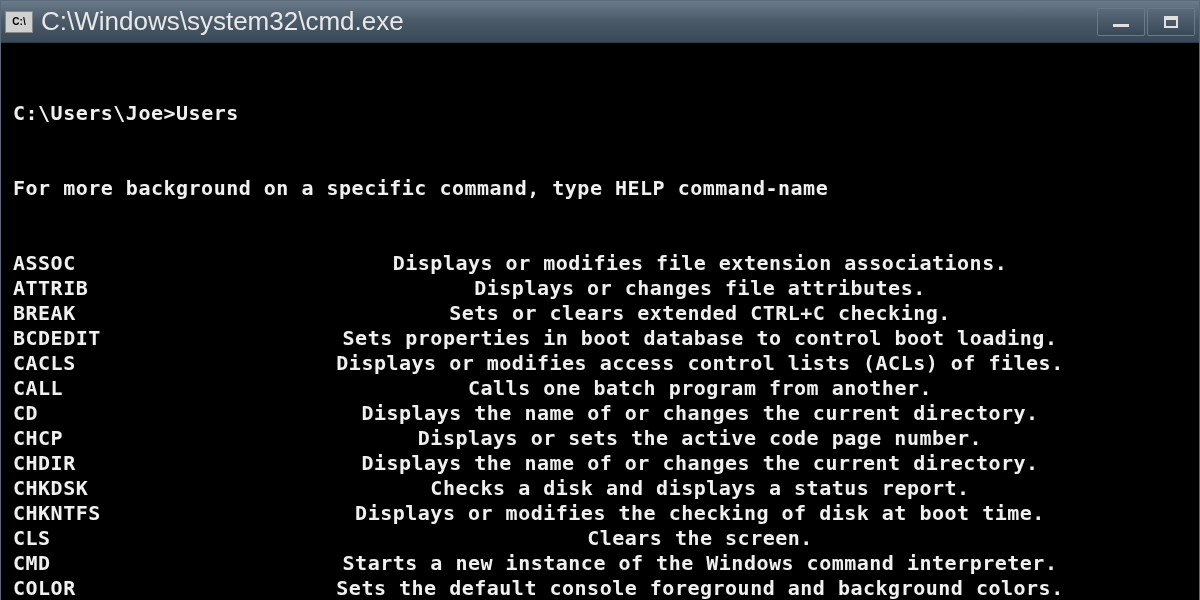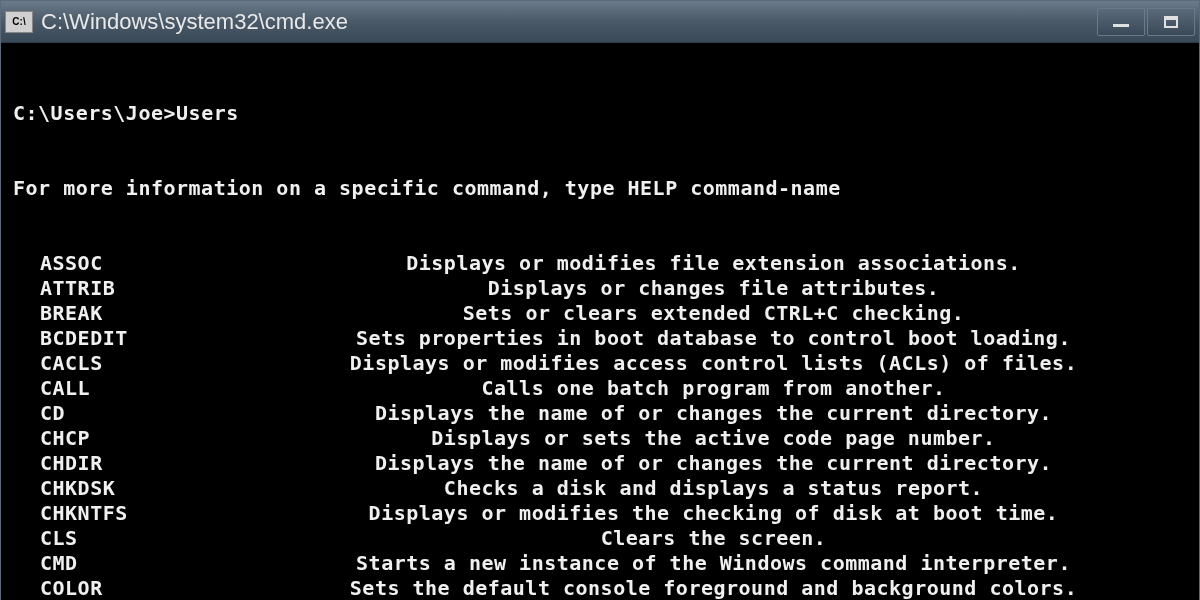--- a/index.html
+++ b/index.html
@@ -38,21 +38,21 @@
       align-items: center;
       justify-content: center;
       font-size: 10px;
       font-weight: bold;
       color: #000;
       font-family: Arial, sans-serif;
     }
     .titlebar-text {
       color: #e8e8e8;
       font-family: "Segoe UI", Arial, sans-serif;
-      font-size: 22px;
+      font-size: 26px;
       flex: 1;
     }
     .window-controls {
       display: flex;
       gap: 2px;
     }
     .win-btn {
       width: 48px;
       height: 28px;
       background: linear-gradient(to bottom, #5a6a7a 0%, #3a4958 100%);
@@ -84,21 +84,20 @@
       line-height: 1.25;
       letter-spacing: 0.5px;
       white-space: pre;
       font-family: "Consolas", "Lucida Console", monospace;
     }
     .prompt-line {
       display: block;
     }
     .help-row {
       display: flex;
-      margin-left: 27px;
     }
     .cmd-name {
       width: 200px;
       flex-shrink: 0;
     }
     .cmd-desc {
       flex: 1;
       white-space: pre-wrap;
       text-align: center;
     }
@@ -117,16 +116,16 @@
         <div class="icon-line"></div>
       </div>
       <div class="win-btn win-btn-max">
         <div class="icon-box"></div>
       </div>
     </div>
   </div>
 
   <div class="terminal">
     <div class="prompt-line"><span>C:\Users\Joe&gt;</span><span>Users</span></div>
-    <div class="prompt-line">For more information on a specific command, type HELP command-name</div>
+    <div class="prompt-line">For more background on a specific command, type HELP command-name</div>
     <div id="help-list"><div class="help-row"><span class="cmd-name">ASSOC</span><span class="cmd-desc">Displays or modifies file extension associations.</span></div><div class="help-row"><span class="cmd-name">ATTRIB</span><span class="cmd-desc">Displays or changes file attributes.</span></div><div class="help-row"><span class="cmd-name">BREAK</span><span class="cmd-desc">Sets or clears extended CTRL+C checking.</span></div><div class="help-row"><span class="cmd-name">BCDEDIT</span><span class="cmd-desc">Sets properties in boot database to control boot loading.</span></div><div class="help-row"><span class="cmd-name">CACLS</span><span class="cmd-desc">Displays or modifies access control lists (ACLs) of files.</span></div><div class="help-row"><span class="cmd-name">CALL</span><span class="cmd-desc">Calls one batch program from another.</span></div><div class="help-row"><span class="cmd-name">CD</span><span class="cmd-desc">Displays the name of or changes the current directory.</span></div><div class="help-row"><span class="cmd-name">CHCP</span><span class="cmd-desc">Displays or sets the active code page number.</span></div><div class="help-row"><span class="cmd-name">CHDIR</span><span class="cmd-desc">Displays the name of or changes the current directory.</span></div><div class="help-row"><span class="cmd-name">CHKDSK</span><span class="cmd-desc">Checks a disk and displays a status report.</span></div><div class="help-row"><span class="cmd-name">CHKNTFS</span><span class="cmd-desc">Displays or modifies the checking of disk at boot time.</span></div><div class="help-row"><span class="cmd-name">CLS</span><span class="cmd-desc">Clears the screen.</span></div><div class="help-row"><span class="cmd-name">CMD</span><span class="cmd-desc">Starts a new instance of the Windows command interpreter.</span></div><div class="help-row"><span class="cmd-name">COLOR</span><span class="cmd-desc">Sets the default console foreground and background colors.</span></div></div>
   </div>
 </div>
 
 </body></html>

